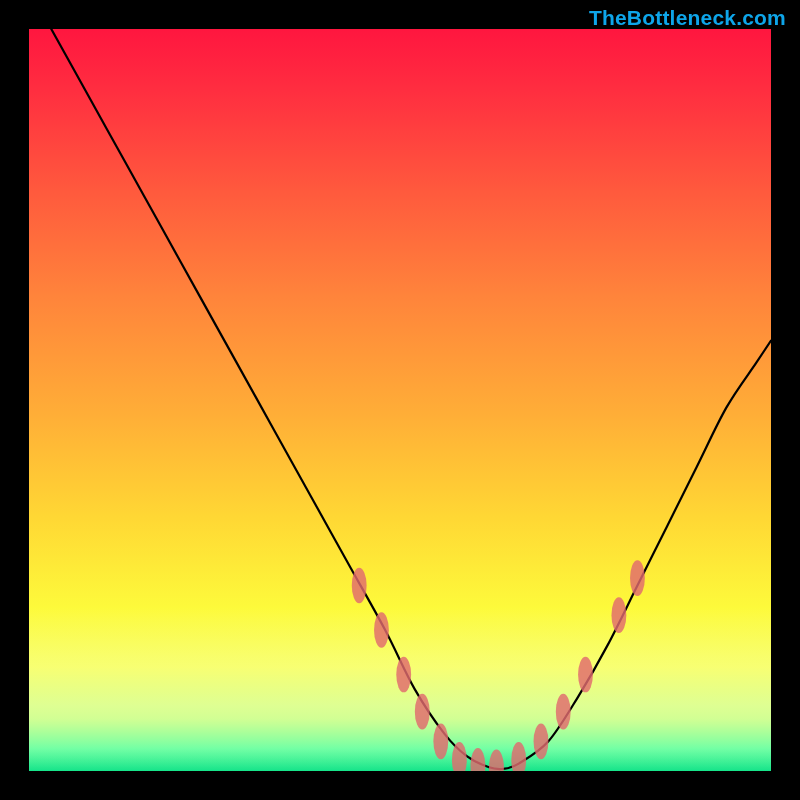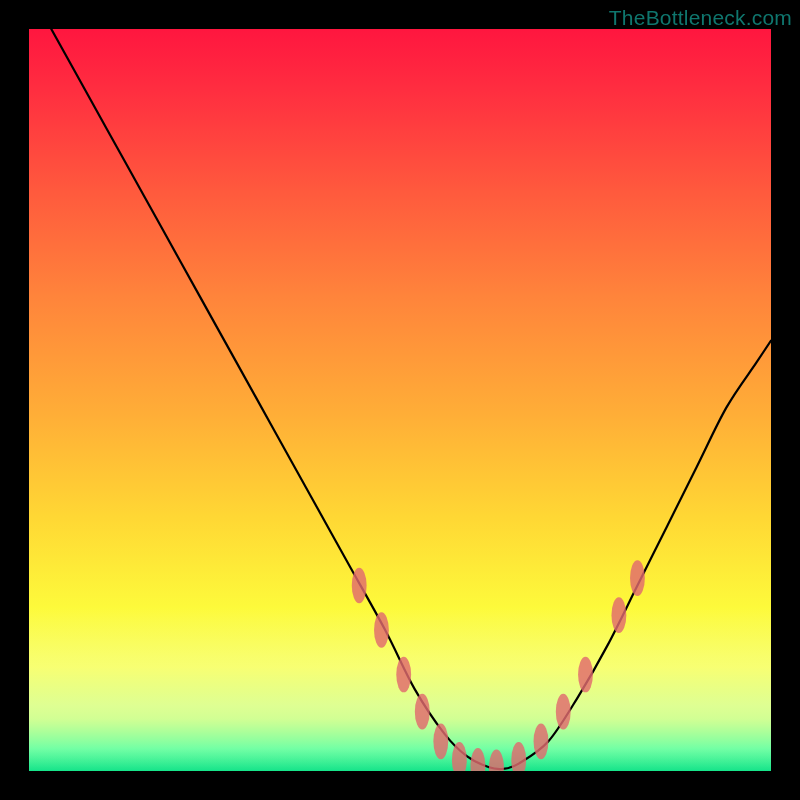--- a/index.html
+++ b/index.html
@@ -12,24 +12,24 @@
     font-family: Arial, Helvetica, sans-serif;
   }
   .stage {
     position: relative;
     width: 800px;
     height: 800px;
   }
   .watermark {
     position: absolute;
     top: 6px;
-    right: 8px;
-    color: #0f766e;
+    right: 14px;
+    color: #0ea5e9;
     font-size: 21px;
-    font-weight: 400;
+    font-weight: 700;
     letter-spacing: 0.2px;
     z-index: 30;
   }
   .plot-area {
     position: absolute;
     left: 29px;
     top: 29px;
     width: 742px;
     height: 742px;
     overflow: hidden;

